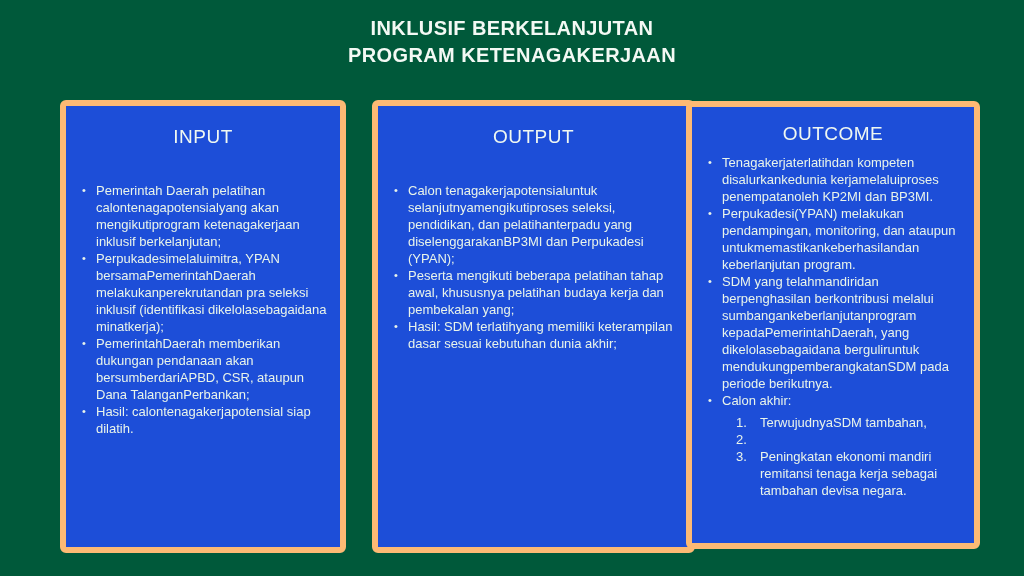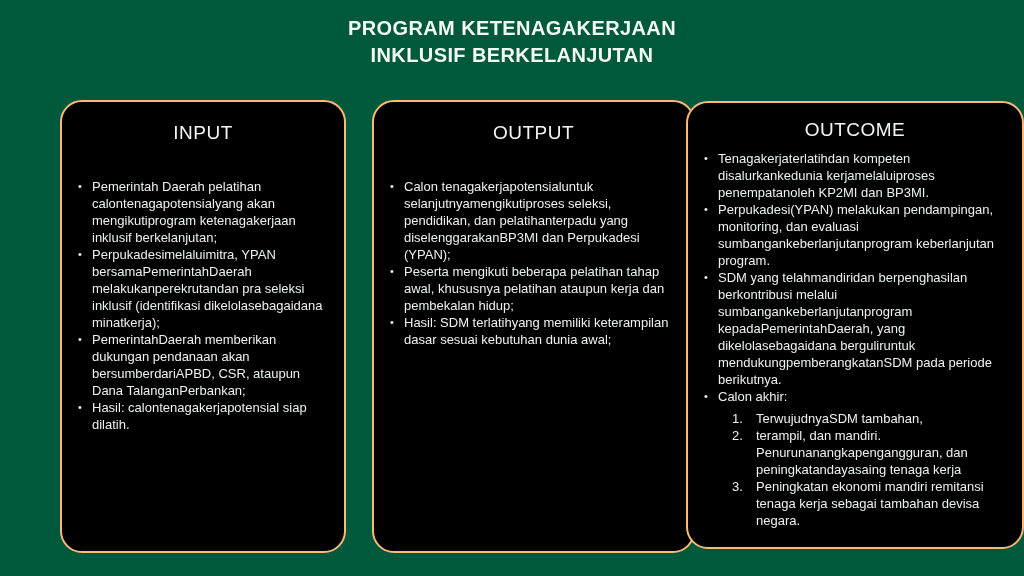--- a/index.html
+++ b/index.html
@@ -25,29 +25,29 @@
     font-size: 20px;
     font-weight: bold;
     line-height: 27px;
     letter-spacing: 0.4px;
   }
   .card {
     position: absolute;
     top: 100px;
     height: 453px;
     box-sizing: border-box;
-    background: #000000;
-    border: 2px solid #fdba74;
-    border-radius: 22px;
+    background: #1d4ed8;
+    border: 6px solid #fdba74;
+    border-radius: 6px;
     color: #E9F4EA;
     overflow: hidden;
   }
   #card-input  { left: 60px;  width: 286px; }
   #card-output { left: 372px; width: 323px; }
-  #card-outcome{ left: 686px; width: 338px; top: 101px; height: 448px; }
+  #card-outcome{ left: 686px; width: 294px; top: 101px; height: 448px; }
 
   .card-title {
     margin: 20px 0 0 0;
     text-align: center;
     font-size: 19px;
     font-weight: normal;
     letter-spacing: 0.5px;
     color: #F0F8F1;
   }
   #card-outcome .card-title { margin-top: 16px; }
@@ -79,22 +79,22 @@
   .num {
     flex: 0 0 24px;
     width: 24px;
   }
   .ntext { flex: 1; }
 </style>
 </head>
 <body>
 
 <header class="slide-title">
+  <div>INKLUSIF BERKELANJUTAN</div>
   <div>PROGRAM KETENAGAKERJAAN</div>
-  <div>INKLUSIF BERKELANJUTAN</div>
 </header>
 
 <section class="card" id="card-input">
   <h2 class="card-title">INPUT</h2>
   <ul class="bullets">
     <li>
       <span class="marker">•</span>
       <span class="btext">Pemerintah Daerah pelatihan calontenagapotensialyang akan mengikutiprogram ketenagakerjaan inklusif berkelanjutan;</span>
     </li>
     <li>
@@ -114,56 +114,55 @@
 
 <section class="card" id="card-output">
   <h2 class="card-title">OUTPUT</h2>
   <ul class="bullets">
     <li>
       <span class="marker">•</span>
       <span class="btext">Calon tenagakerjapotensialuntuk selanjutnyamengikutiproses seleksi, pendidikan, dan pelatihanterpadu yang diselenggarakanBP3MI dan Perpukadesi (YPAN);</span>
     </li>
     <li>
       <span class="marker">•</span>
-      <span class="btext">Peserta mengikuti beberapa pelatihan tahap awal, khususnya pelatihan ataupun kerja dan pembekalan hidup;</span>
+      <span class="btext">Peserta mengikuti beberapa pelatihan tahap awal, khususnya pelatihan budaya kerja dan pembekalan yang;</span>
     </li>
     <li>
       <span class="marker">•</span>
-      <span class="btext">Hasil: SDM terlatihyang memiliki keterampilan dasar sesuai kebutuhan dunia awal;</span>
+      <span class="btext">Hasil: SDM terlatihyang memiliki keterampilan dasar sesuai kebutuhan dunia akhir;</span>
     </li>
   </ul>
 </section>
 
 <section class="card" id="card-outcome">
   <h2 class="card-title">OUTCOME</h2>
   <ul class="bullets">
     <li>
       <span class="marker">•</span>
       <span class="btext">Tenagakerjaterlatihdan kompeten disalurkankedunia kerjamelaluiproses penempatanoleh KP2MI dan BP3MI.</span>
     </li>
     <li>
       <span class="marker">•</span>
-      <span class="btext">Perpukadesi(YPAN) melakukan pendampingan, monitoring, dan evaluasi sumbangankeberlanjutanprogram keberlanjutan program.</span>
+      <span class="btext">Perpukadesi(YPAN) melakukan pendampingan, monitoring, dan ataupun untukmemastikankeberhasilandan keberlanjutan program.</span>
     </li>
     <li>
       <span class="marker">•</span>
       <span class="btext">SDM yang telahmandiridan berpenghasilan berkontribusi melalui sumbangankeberlanjutanprogram kepadaPemerintahDaerah, yang dikelolasebagaidana berguliruntuk mendukungpemberangkatanSDM pada periode berikutnya.</span>
     </li>
     <li>
       <span class="marker">•</span>
       <span class="btext">Calon akhir:</span>
     </li>
   </ul>
   <div class="numbered">
     <div class="numrow">
       <span class="num">1.</span>
       <span class="ntext">TerwujudnyaSDM tambahan,</span>
     </div>
     <div class="numrow">
       <span class="num">2.</span>
-      <span class="ntext">terampil, dan mandiri. Penurunanangkapengangguran, dan peningkatandayasaing tenaga kerja</span>
     </div>
     <div class="numrow">
       <span class="num">3.</span>
       <span class="ntext">Peningkatan ekonomi mandiri remitansi tenaga kerja sebagai tambahan devisa negara.</span>
     </div>
   </div>
 </section>
 
 </body></html>

